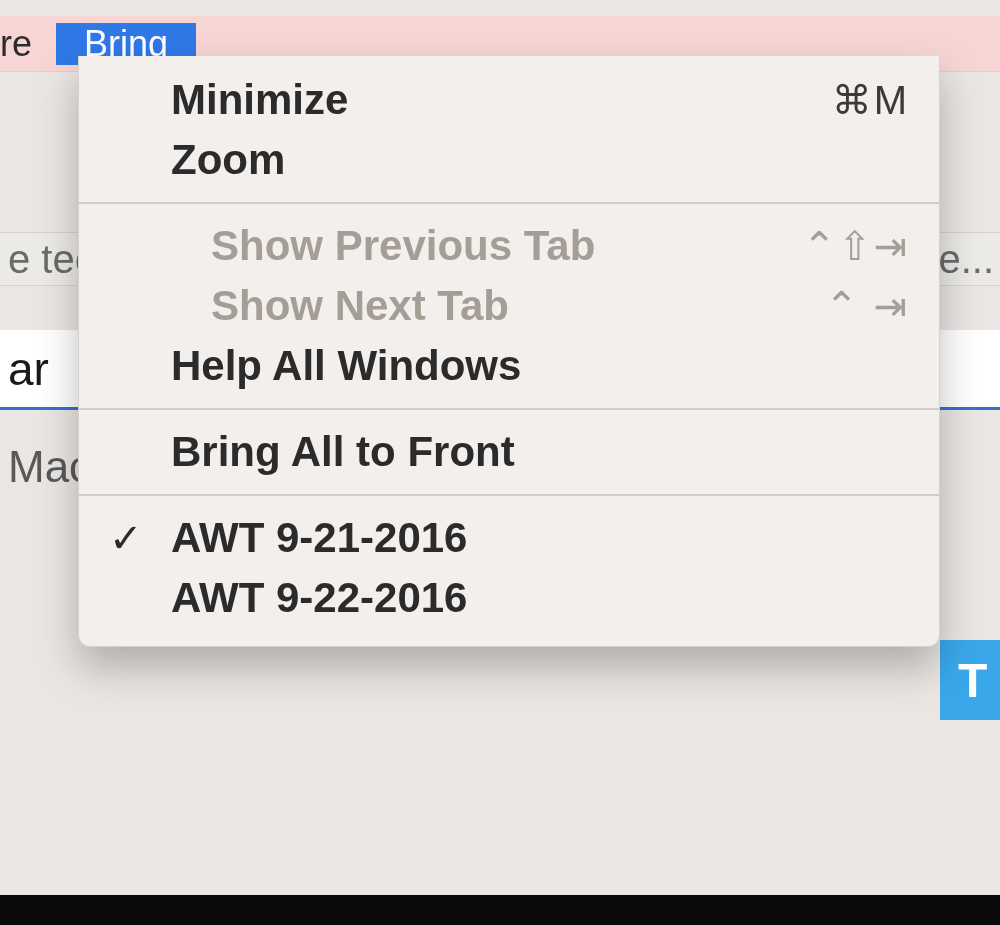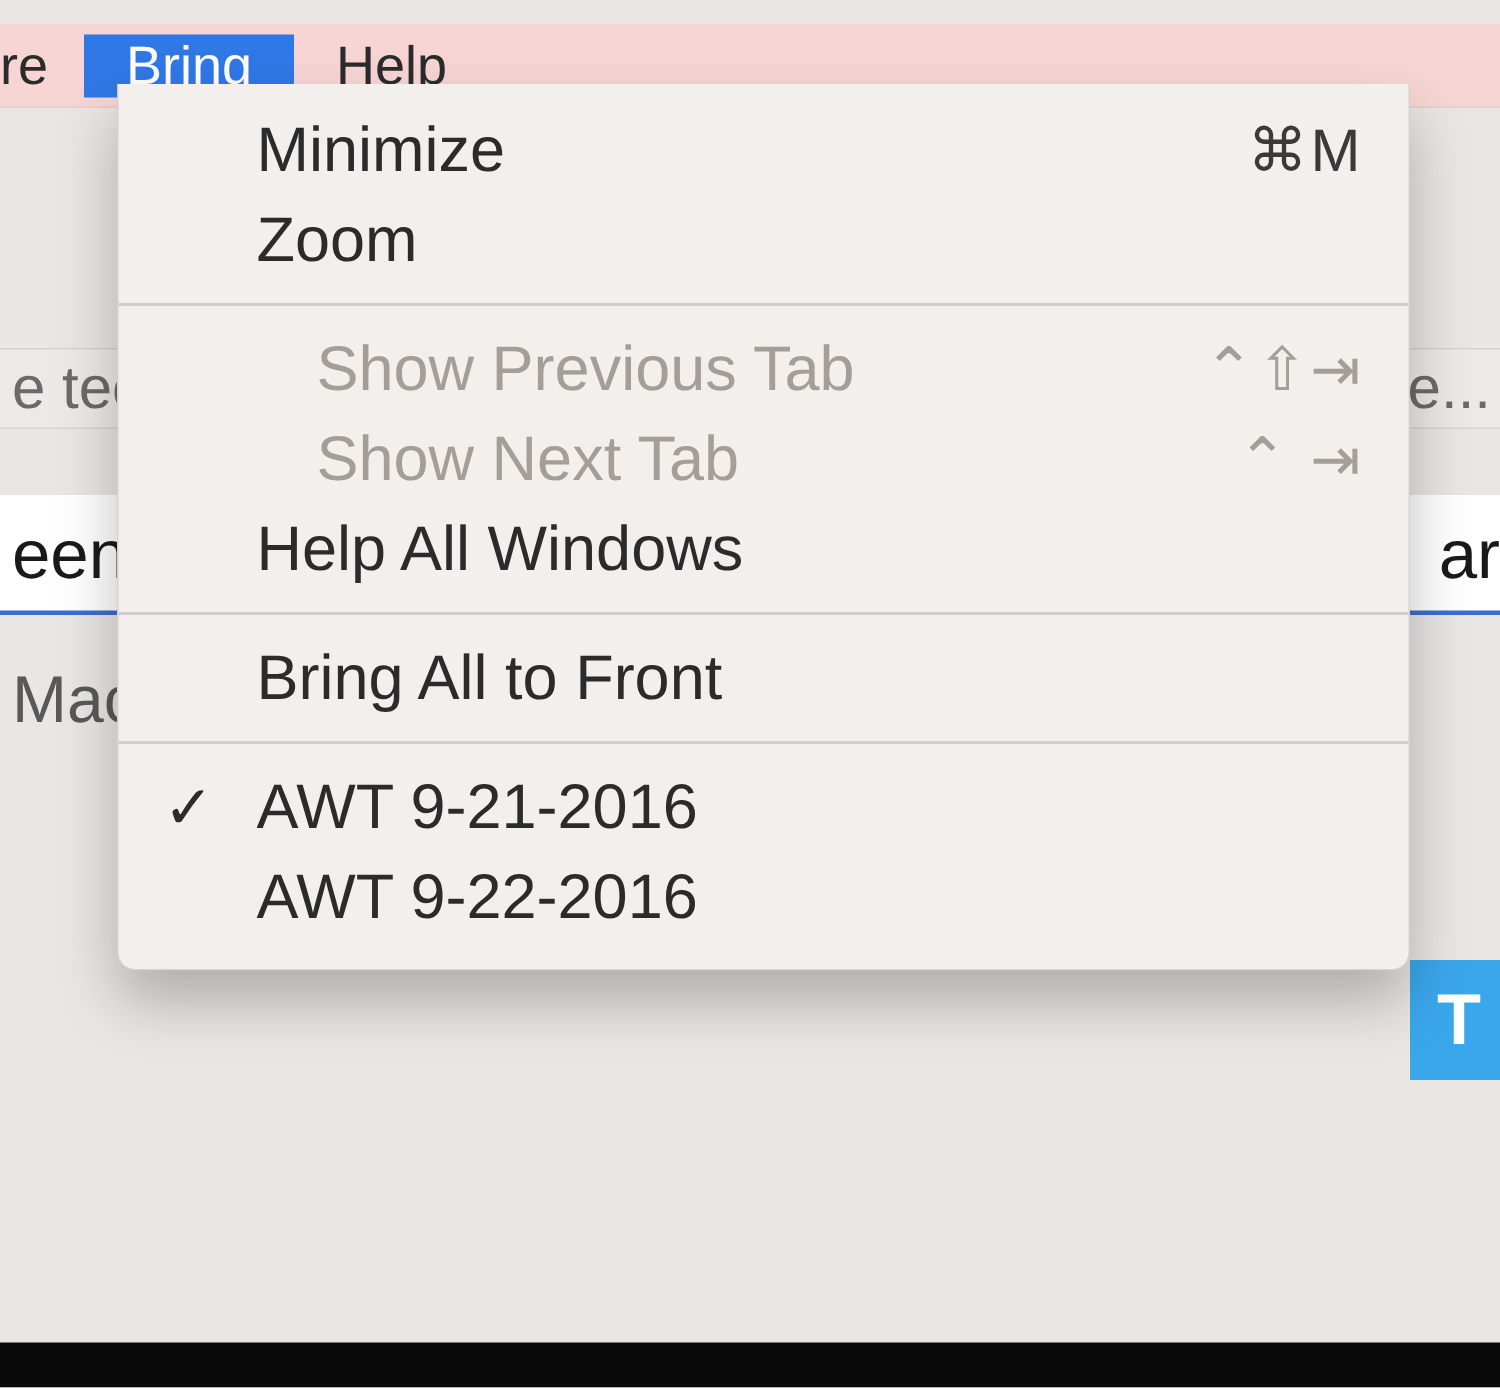--- a/index.html
+++ b/index.html
@@ -77,21 +77,21 @@
     color: #2b2b2b;
     padding: 6px 30px 6px 30px;
     white-space: nowrap;
   }
   .menu-item.disabled { color: #a59e97; margin-left: 40px; }
   .menu-item .check {
     width: 62px;
     text-align: left;
     font-size: 40px;
   }
-  .menu-item .label { flex: 1 1 auto; }
+  .menu-item .label { flex: 1 1 auto; font-weight: bold; }
   .menu-item .shortcut {
     color: #3a3a3a;
     letter-spacing: 2px;
     font-size: 40px;
   }
   .menu-item.disabled .shortcut { color: #a59e97; }
   .separator {
     height: 2px;
     background: #d2ccc6;
     margin: 12px 0;
@@ -100,31 +100,27 @@
 </head>
 <body>
 
 <div class="menubar">
   <div class="menubar-item first-truncated">
     <span>re</span>
   </div>
   <div class="menubar-item selected">
     <span>Bring</span>
   </div>
-  <div class="menubar-item">
-    <span>Help</span>
-  </div>
 </div>
 
 <div class="bg-row tabs">
   <span>e tec.</span>
   <span class="right">e...</span>
 </div>
 <div class="bg-row search">
-  <span>een</span>
   <span class="right">ar</span>
 </div>
 <div class="bg-row sub">
   <span>Mac</span>
 </div>
 <div class="bg-row btn">
   <span>T</span>
 </div>
 <div class="bottom-bar"></div>
 

